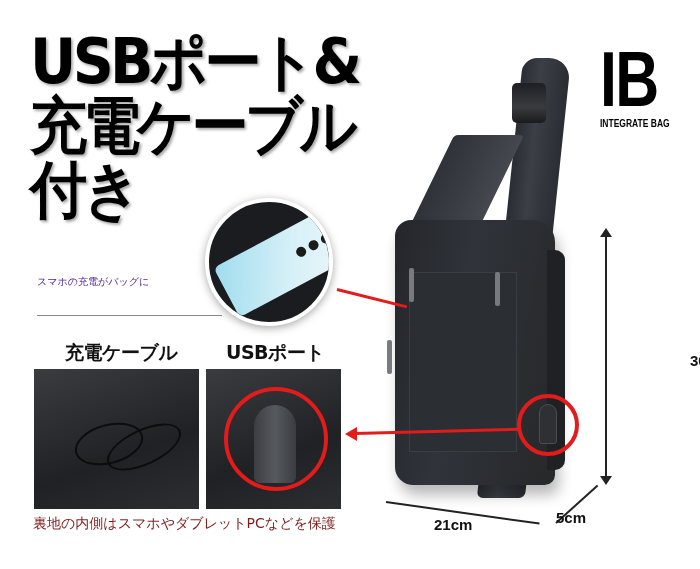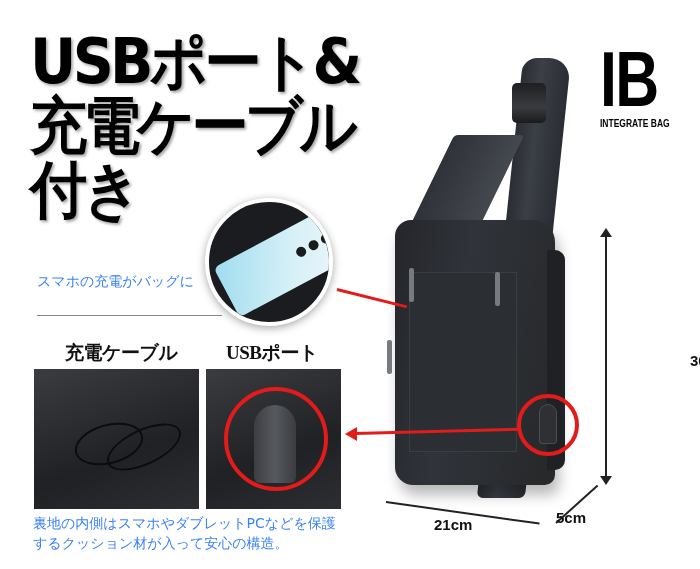--- a/index.html
+++ b/index.html
@@ -88,30 +88,30 @@
   }
   .phone {
     position: absolute; left: 10px; top: 32px; width: 130px; height: 56px;
     background: linear-gradient(120deg,#9fdcef,#d6f0f7 55%,#eef7fb);
     transform: rotate(-28deg); border-radius: 6px;
   }
   .cam { position: absolute; width: 10px; height: 10px; background:#1b1b1b; border-radius:50%; }
 
   .caption-top {
     position: absolute; left: 37px; top: 272px;
-    font-size: 14px; line-height: 19px; color: #3b82f6; white-space: nowrap; text-align: right;
+    font-size: 10px; line-height: 19px; color: #4c1d95; white-space: nowrap; text-align: right;
   }
   .caption-rule { position: absolute; left: 37px; top: 315px; width: 185px; height: 1px; background: #888; }
 
   .label-cable, .label-usb {
     position: absolute; top: 340px; font-size: 19px; font-weight: bold; color: #111;
     white-space: nowrap; letter-spacing: -0.5px;
   }
   .label-cable { left: 65px; }
-  .label-usb { left: 226px; font-family: Liberation Serif, serif; }
+  .label-usb { left: 226px; }
 
   .photo {
     position: absolute; top: 369px; height: 140px; overflow: hidden;
     background: linear-gradient(160deg,#3a3c40,#1f2124 60%,#2c2e31);
   }
   .photo-cable { left: 34px; width: 165px; }
   .photo-usb { left: 206px; width: 135px; }
 
   .cable-loop {
     position: absolute; border: 2px solid #0c0c0c; border-radius: 50%;
@@ -121,21 +121,21 @@
     background: linear-gradient(90deg,#3c3e42,#56595e 50%,#3a3c40);
     border-radius: 22px 22px 6px 6px;
   }
   .usb-circle-photo {
     position: absolute; left: 18px; top: 18px; width: 104px; height: 104px;
     border: 4px solid #e21b1b; border-radius: 50%;
   }
 
   .caption-bottom {
     position: absolute; left: 33px; top: 513px;
-    font-size: 14px; line-height: 20px; color: #3b82f6; white-space: nowrap;
+    font-size: 14px; line-height: 20px; color: #7f1d1d; white-space: nowrap;
   }
 
   
   .dim-v { position: absolute; left: 605px; top: 232px; width: 2px; height: 248px; background: #222; }
   .dim-arrow-up, .dim-arrow-down {
     position: absolute; left: 600px; width: 0; height: 0;
     border-left: 6px solid transparent; border-right: 6px solid transparent;
   }
   .dim-arrow-up { top: 228px; border-bottom: 9px solid #222; }
   .dim-arrow-down { top: 476px; border-top: 9px solid #222; }
@@ -207,21 +207,20 @@
   <div class="cable-loop" style="left:70px;top:60px;width:80px;height:36px;transform:rotate(-25deg);"></div>
 </div>
 
 <div class="photo photo-usb">
   <div class="usb-port-big"></div>
   <div class="usb-circle-photo"></div>
 </div>
 
 <div class="caption-bottom">
   <div>裏地の内側はスマホやダブレットPCなどを保護</div>
-  <div>するクッション材が入って安心の構造。</div>
 </div>
 
 <div class="dim-v"></div>
 <div class="dim-arrow-up"></div>
 <div class="dim-arrow-down"></div>
 <div class="dim-h"></div>
 <div class="dim-d"></div>
 <div class="dim-label dim-30">30cm</div>
 <div class="dim-label dim-21">21cm</div>
 <div class="dim-label dim-5">5cm</div>

